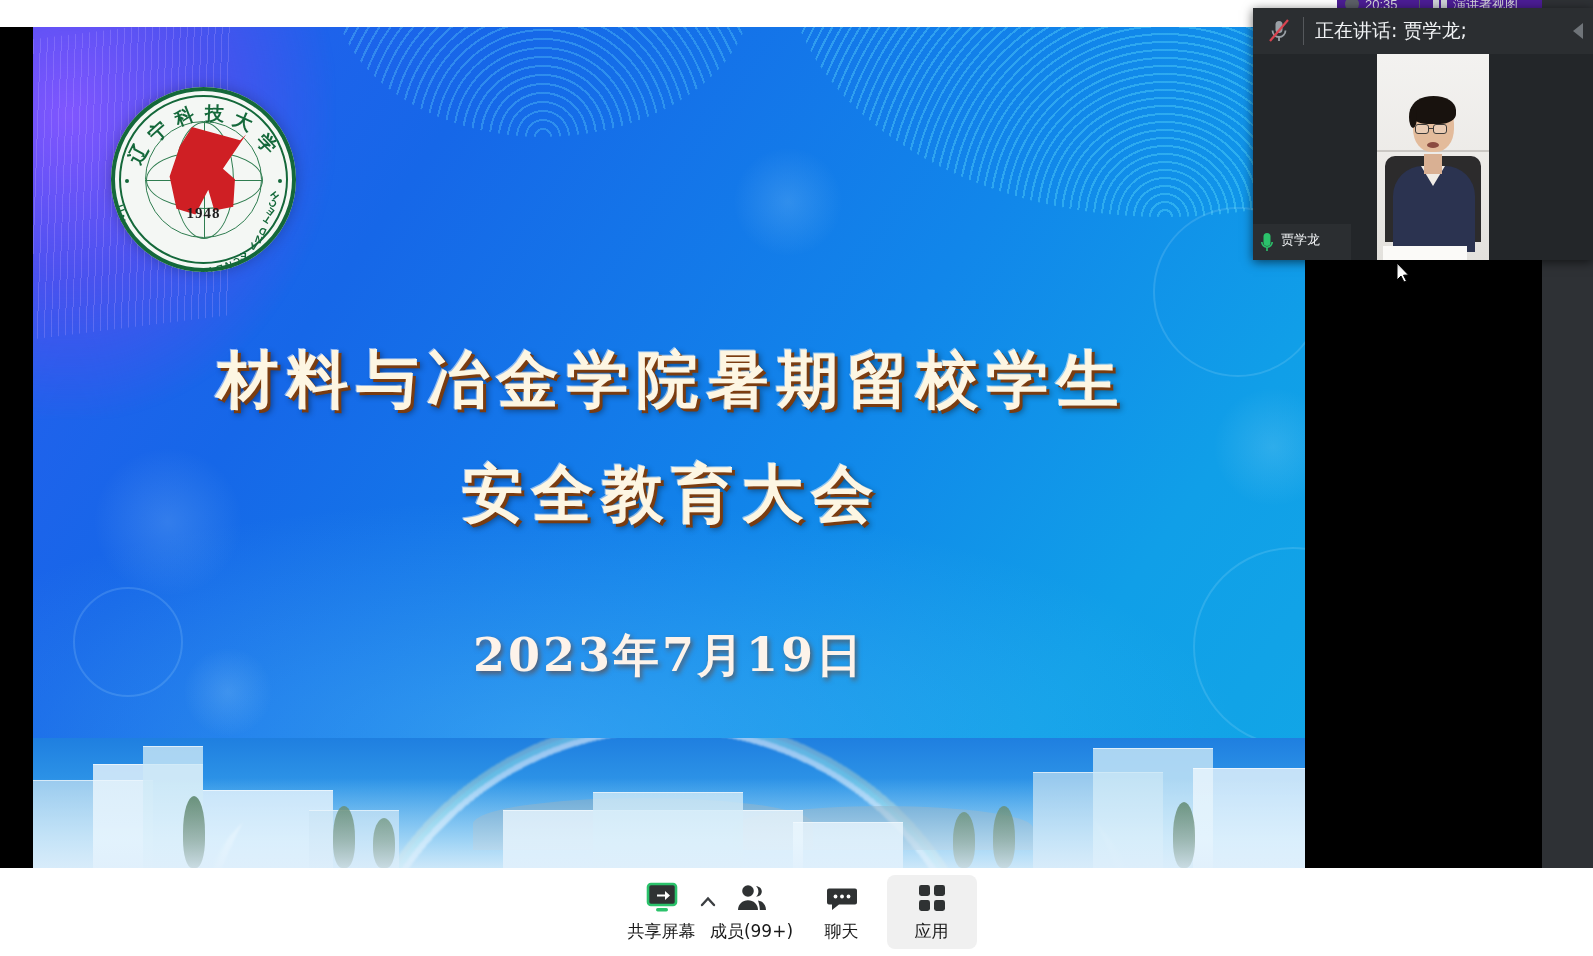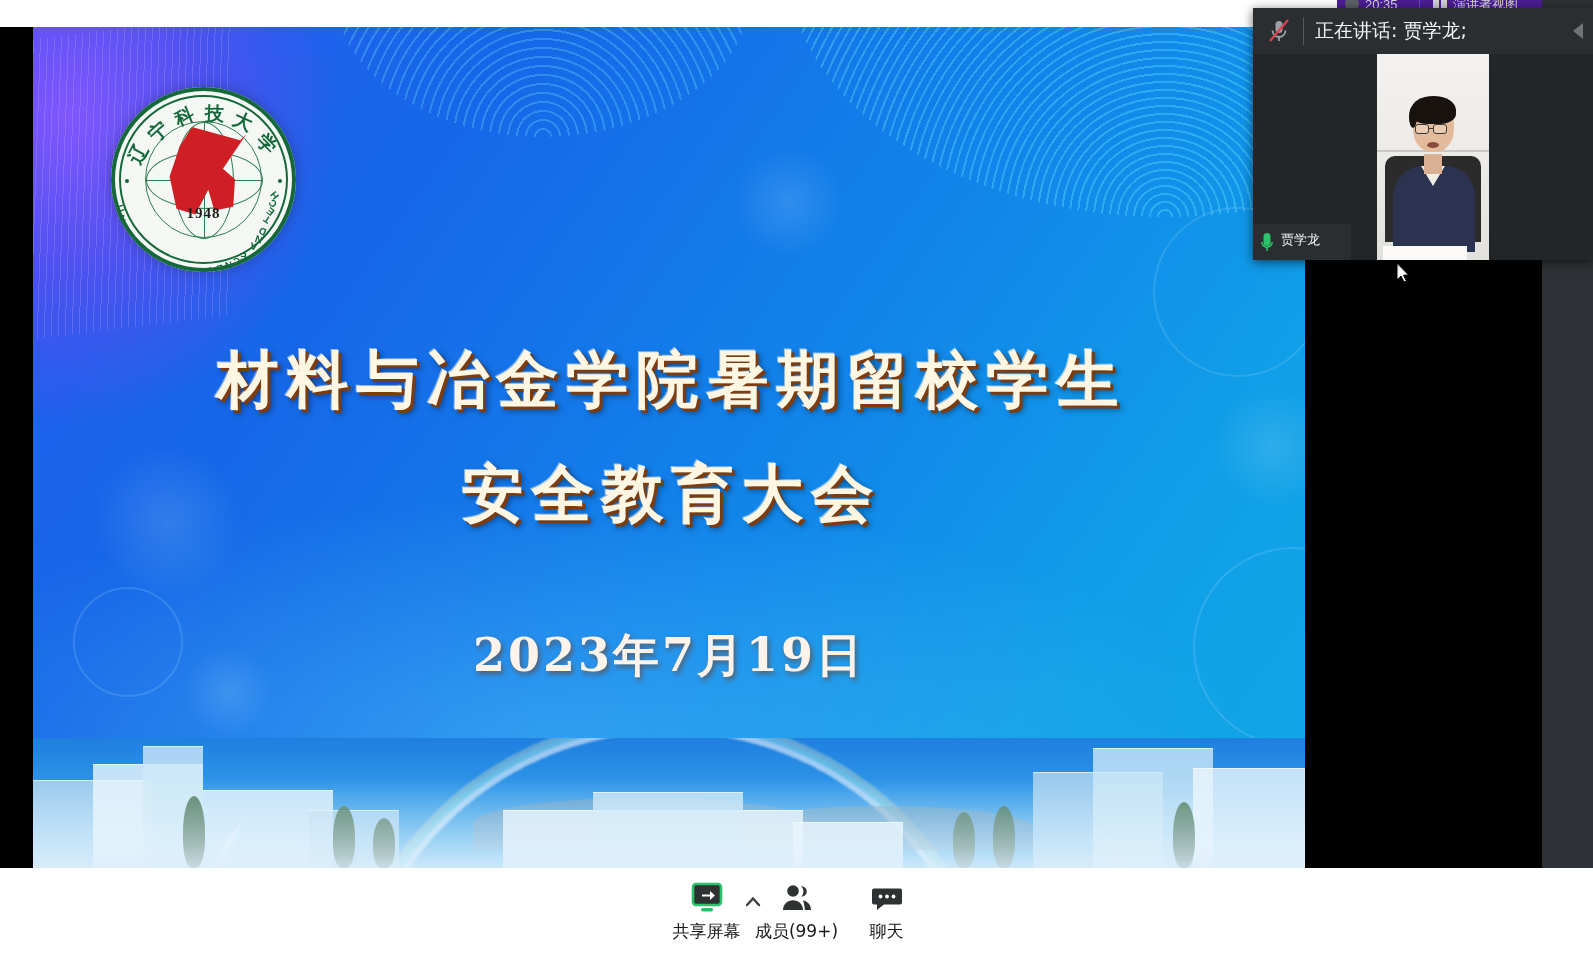--- a/index.html
+++ b/index.html
@@ -371,19 +371,30 @@
             <circle cx="10.5" cy="15.5" r="1.9" fill="#fff"></circle>
             <circle cx="17" cy="15.5" r="1.9" fill="#fff"></circle>
             <circle cx="23.5" cy="15.5" r="1.9" fill="#fff"></circle>
           </svg>
         </span>
         <span class="tb-label">聊天</span>
       </div>
 
 
 
+      <div class="tb-item active">
+        <span class="tb-ico">
+          <svg viewBox="0 0 34 34" width="34" height="34">
+            <rect x="4" y="4" width="11" height="11" rx="2.4" fill="#2f3233"></rect>
+            <rect x="19" y="4" width="11" height="11" rx="2.4" fill="#2f3233"></rect>
+            <rect x="4" y="19" width="11" height="11" rx="2.4" fill="#2f3233"></rect>
+            <rect x="19" y="19" width="11" height="11" rx="2.4" fill="#2f3233"></rect>
+          </svg>
+        </span>
+        <span class="tb-label">应用</span>
+      </div>
 
 
     </div>
 
   </div>
 
 </div>
 
 </body></html>

